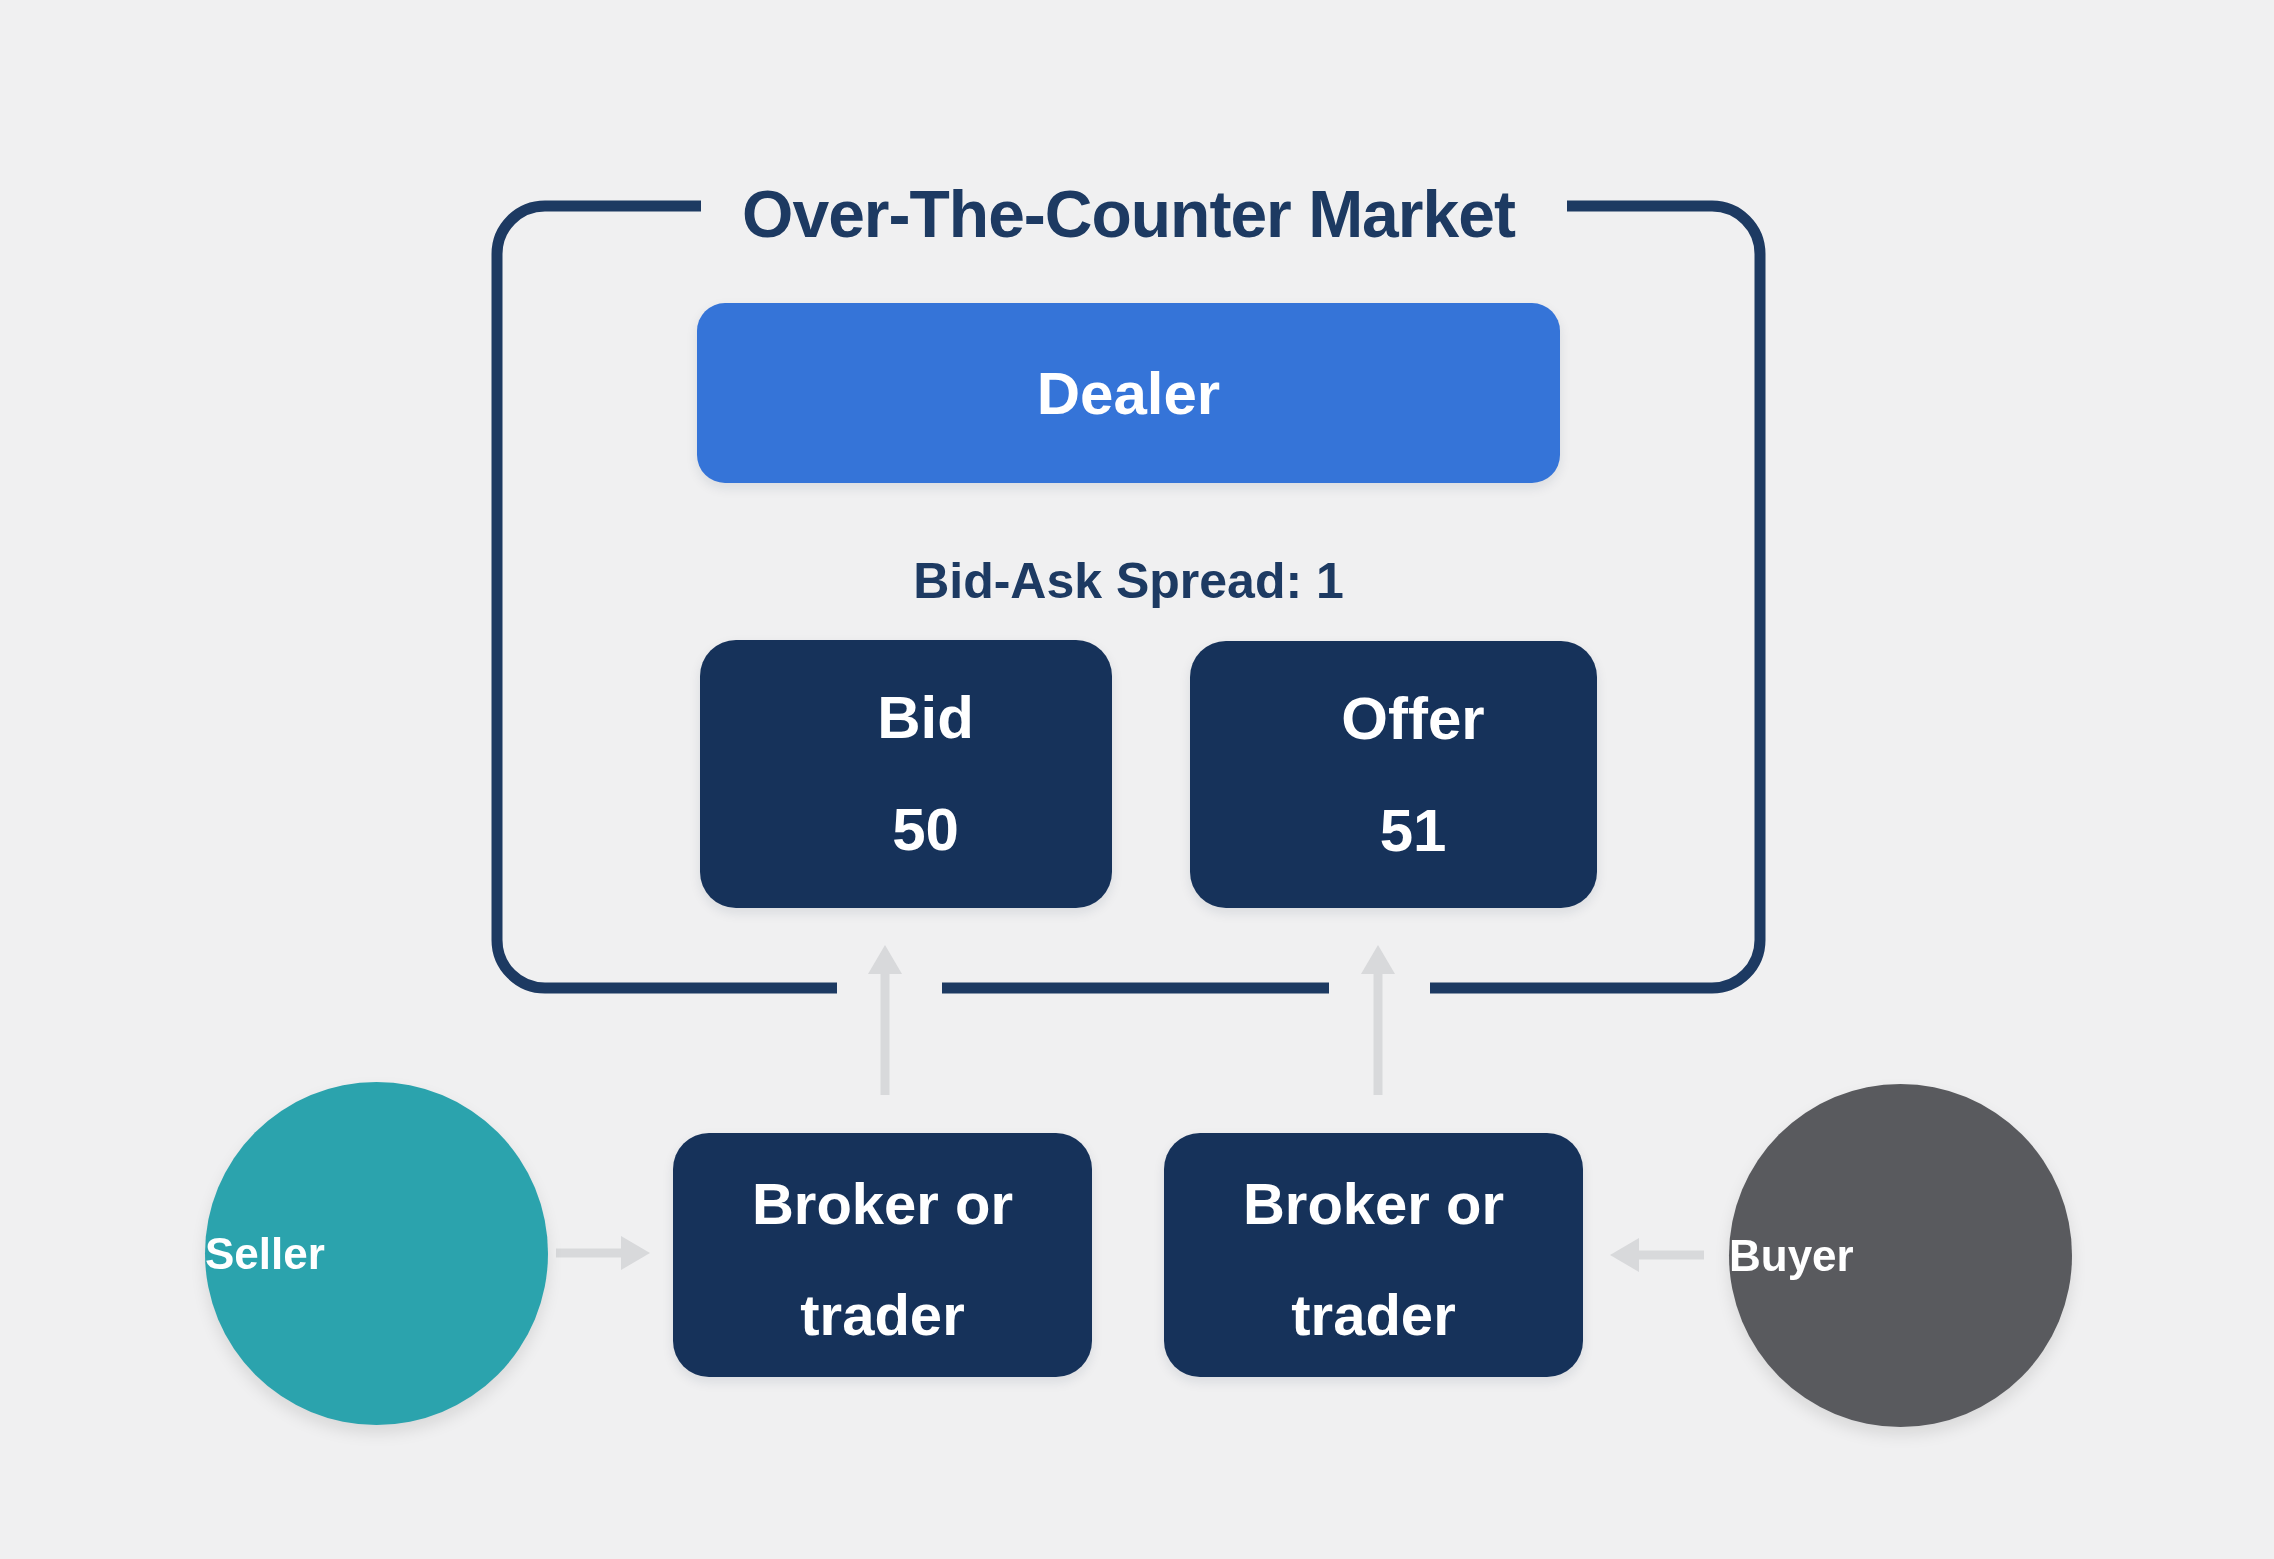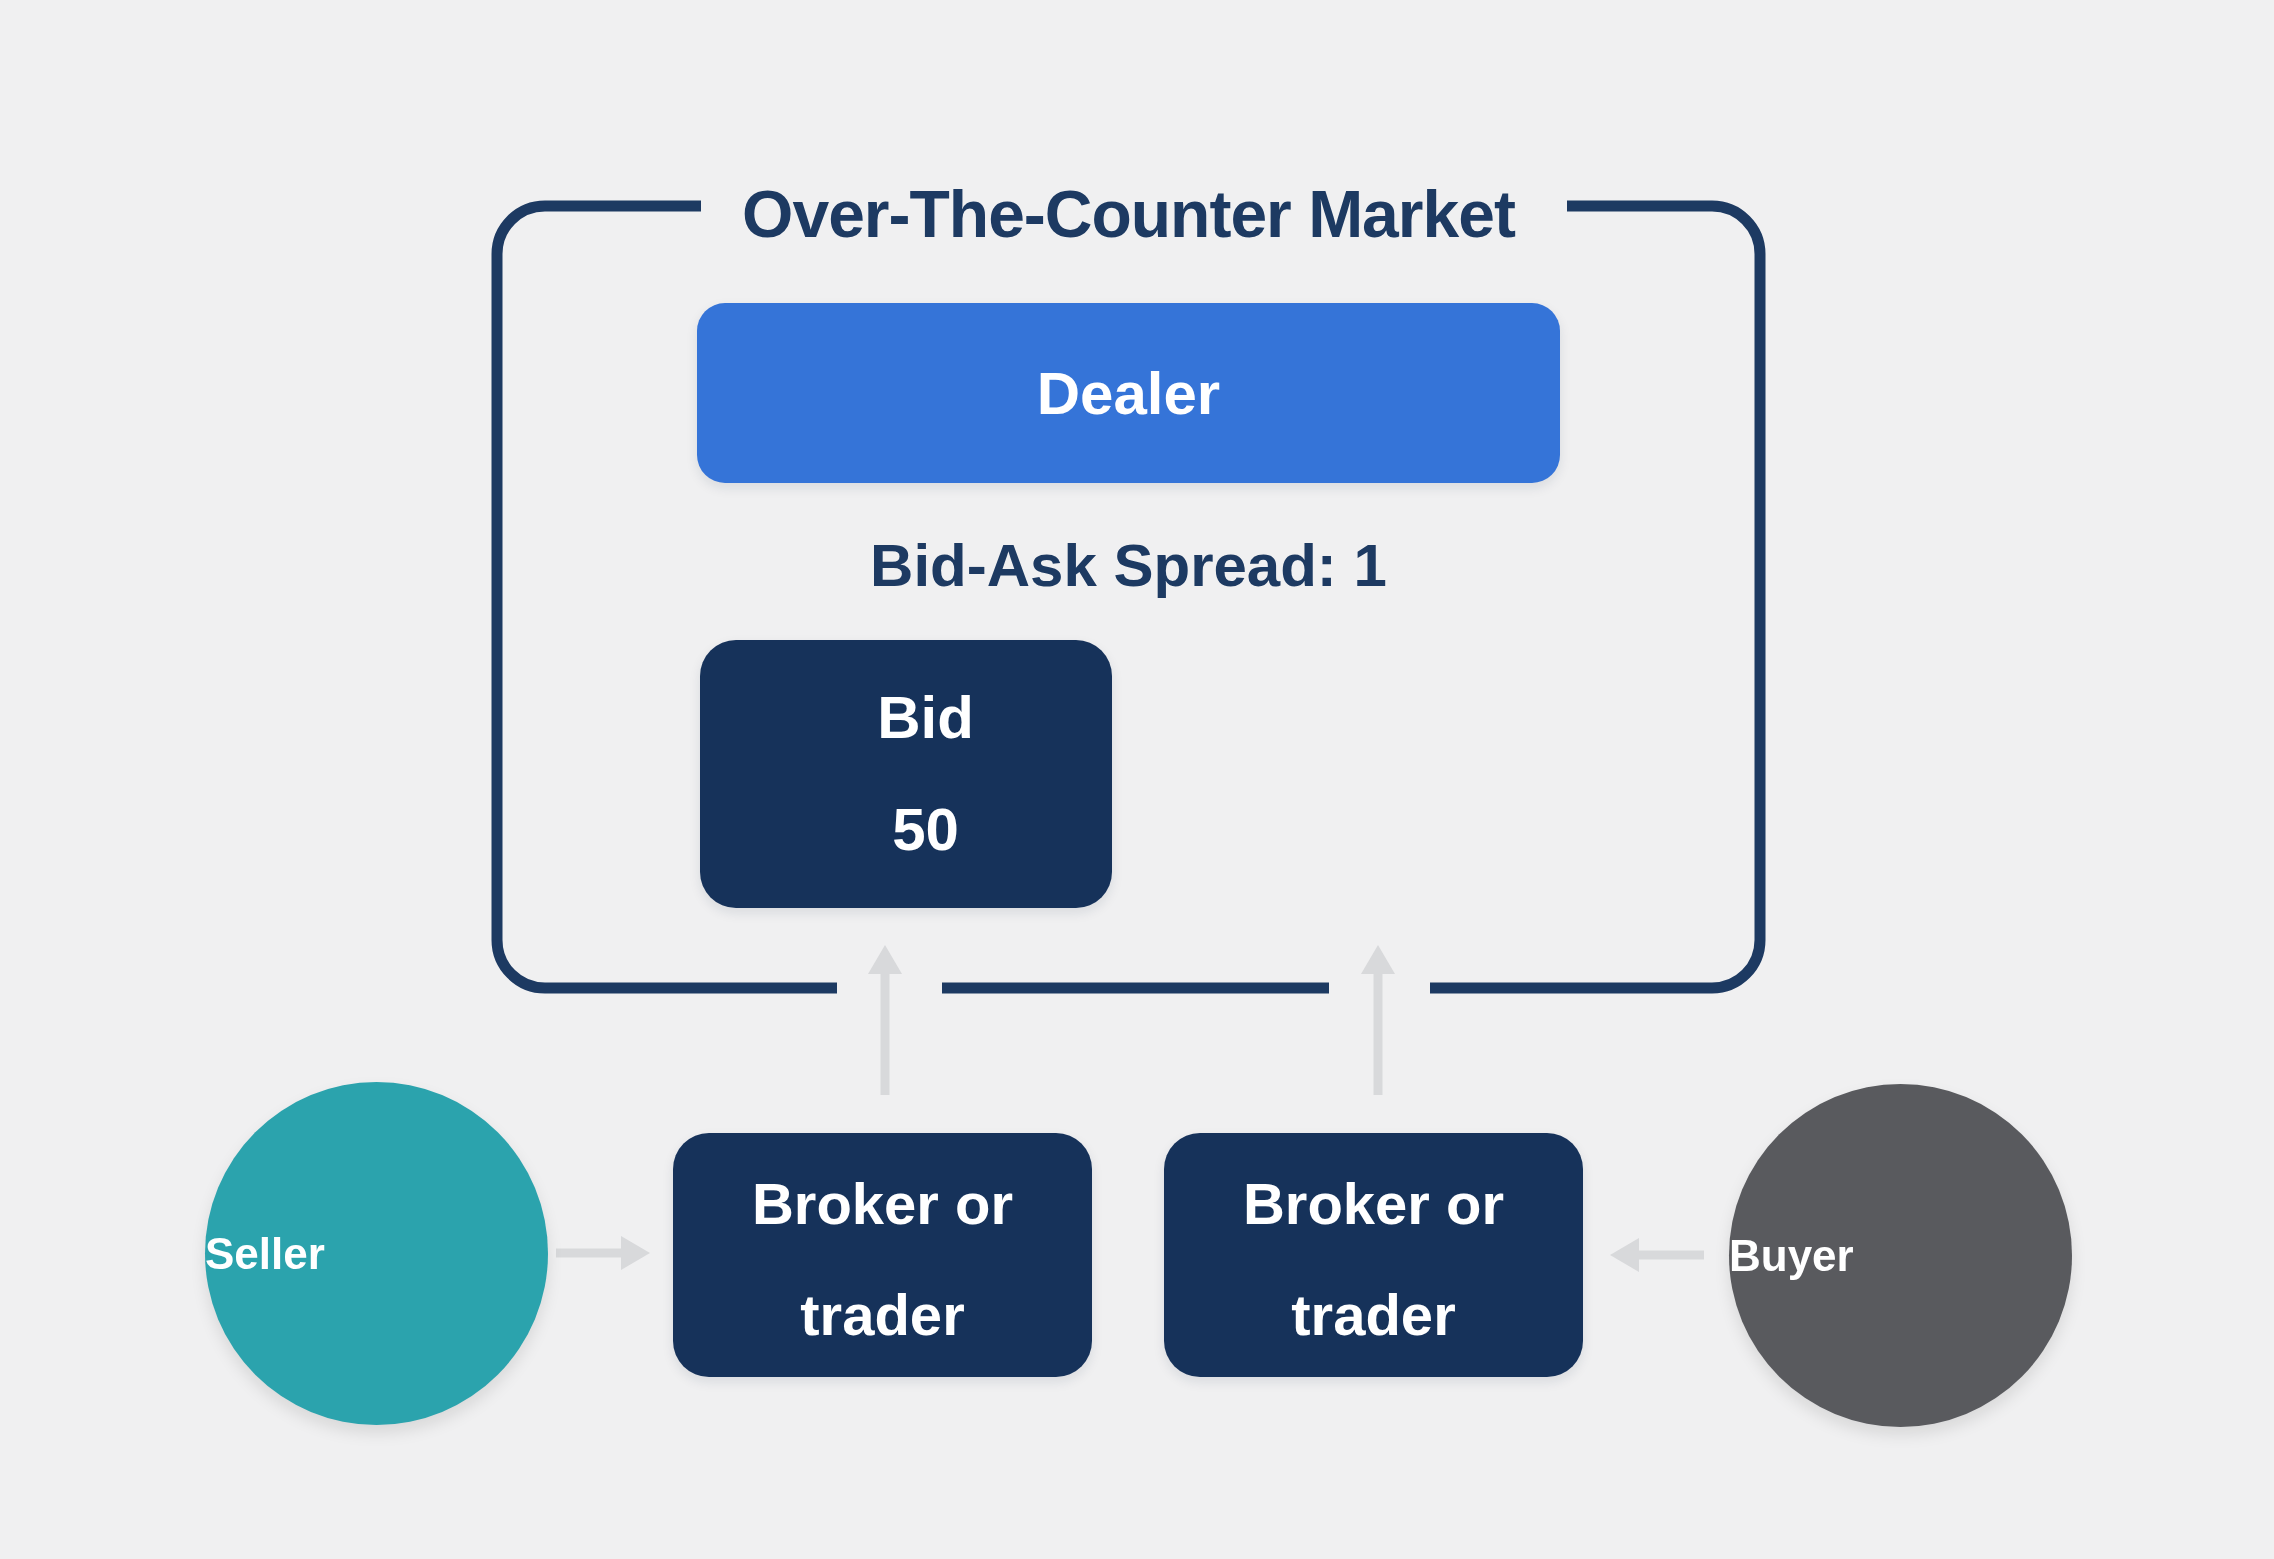--- a/index.html
+++ b/index.html
@@ -47,23 +47,23 @@
   .dealer-box {
     left: 697px; top: 303px; width: 863px; height: 180px;
     background: var(--dealer-blue, #3574d8);
     border-radius: 28px;
     display: flex; align-items: center; justify-content: center;
     color: var(--text-white, #fff);
     font-size: 60px; font-weight: bold;
     box-shadow: 0 5px 12px rgba(20, 40, 70, 0.10);
   }
   .spread-label {
-    left: 497px; top: 532px; width: 1263px; height: 66px;
+    left: 497px; top: 548px; width: 1263px; height: 66px;
     display: flex; align-items: center; justify-content: center;
-    font-size: 60px; font-weight: bold;
+    font-size: 50px; font-weight: bold;
     color: var(--navy-line, #1d3a62);
     white-space: nowrap;
   }
   .quote-box {
     background: var(--navy-box, #16325a);
     border-radius: 36px;
     display: flex; flex-direction: column;
     align-items: center; justify-content: center;
     color: var(--text-white, #fff);
     font-size: 60px; font-weight: bold;
@@ -135,20 +135,24 @@
     <span>Dealer</span>
   </div>
 
   <div class="abs spread-label">Bid-Ask Spread: 1</div>
 
   <div class="abs quote-box bid-box">
     <div class="line">Bid</div>
     <div class="line">50</div>
   </div>
 
+  <div class="abs quote-box offer-box">
+    <div class="line">Offer</div>
+    <div class="line">51</div>
+  </div>
 
   <div class="abs broker-box broker-left">
     <div class="line">Broker or</div>
     <div class="line">trader</div>
   </div>
 
   <div class="abs broker-box broker-right">
     <div class="line">Broker or</div>
     <div class="line">trader</div>
   </div>

